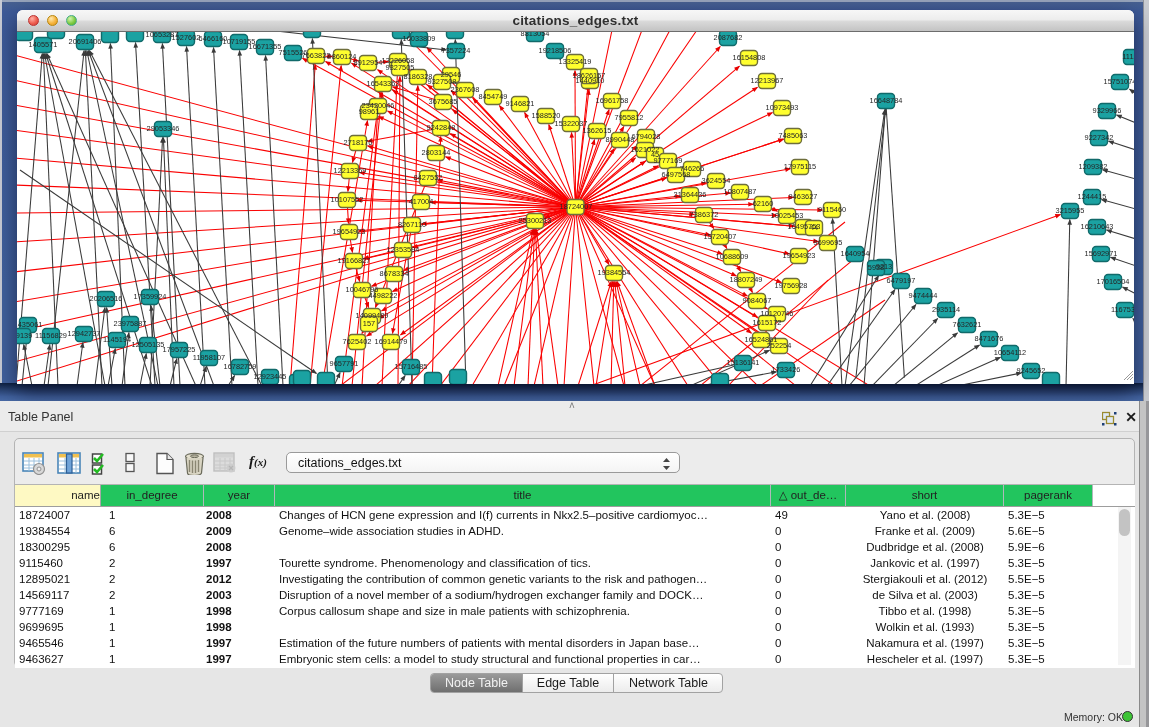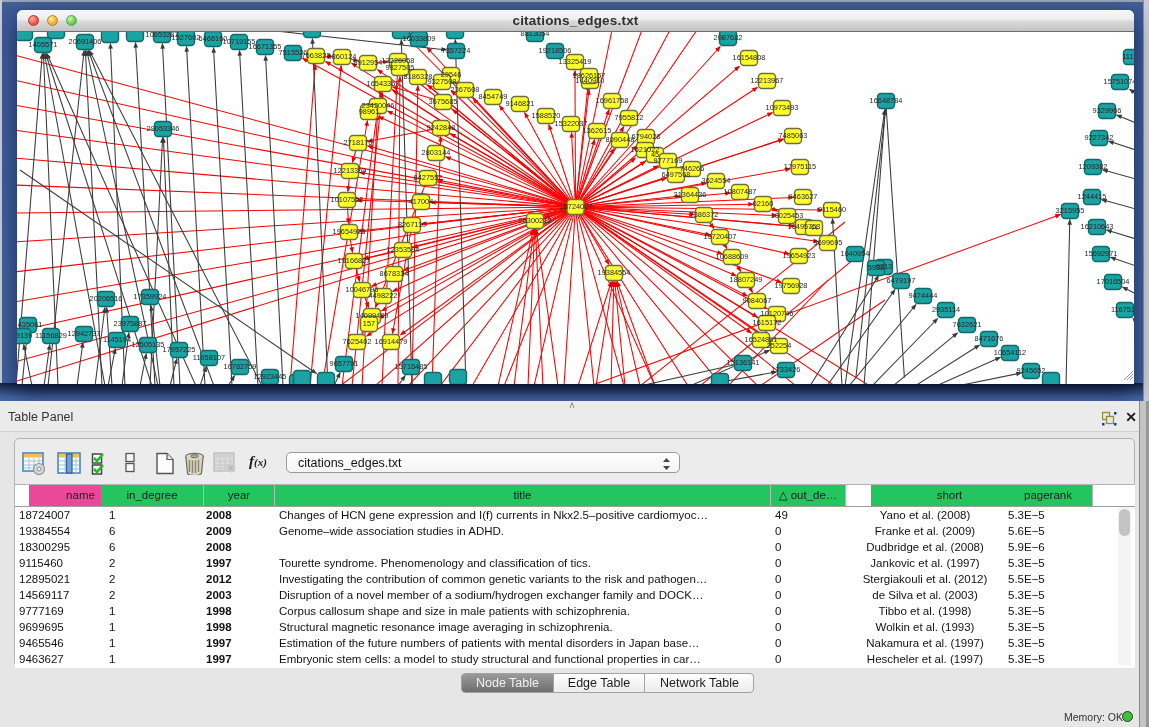--- a/index.html
+++ b/index.html
@@ -32,36 +32,36 @@
 #grip { position:absolute; left:569px; top:-1px; color:#777; font-size:10px; }
 #pfloat { position:absolute; right:32px; top:10px; width:15px; height:15px; }
 #pclose { position:absolute; right:12px; top:8px; font-size:14px; font-weight:bold; color:#1a1a1a; }
 #card { position:absolute; left:14px; top:37px; width:1121px; height:229px; background:#ececec; border:1px solid #b4b4b4; border-radius:5px; }
 .icon { position:absolute; top:13px; }
 #dd { position:absolute; left:271px; top:13px; width:394px; height:21px; background:linear-gradient(180deg,#ffffff,#f4f4f4); border:1px solid #9a9a9a; border-radius:5px; }
 #dd .txt { position:absolute; left:11px; top:3px; font-size:12.5px; color:#111; }
 #tbl { position:absolute; left:0px; top:45px; width:1120px; height:184px; background:#fff; border-top:1px solid #b4b4b4; }
 #thead { position:absolute; left:0; top:0; width:1120px; height:22px; background:#fff; border-bottom:1px solid #9d9d9d; font-size:11.5px; color:#222; }
 #thead div { position:absolute; top:0; height:21px; line-height:21px; text-align:center; border-right:1px solid #b0b8bb; background:#22c55e; overflow:hidden; }
-#thead .h0 { left:14px; width:86px; background:#ec4899; border-right:1px solid #a8a8a8; text-indent:18px; }
+#thead .h0 { left:0; width:86px; background:#fef9c3; border-right:1px solid #a8a8a8; text-indent:18px;text-align:right; }
 #thead .h1 { left:86px; width:103px; }
 #thead .h2 { left:189px; width:71px; }
 #thead .h3 { left:260px; width:496px; }
 #thead .h4 { left:756px; width:75px; }
-#thead .h5 { left:856px; width:158px; }
+#thead .h5 { left:831px; width:158px; }
 #thead .h6 { left:989px; width:89px; }
 #tbody { position:absolute; left:0; top:22px; width:1120px; }
 .tr { position:relative; height:16px; font-size:11.5px; color:#111; white-space:nowrap; }
 .tr div { position:absolute; top:0; height:16px; line-height:16px; overflow:hidden; }
 .c0 { left:4px; width:82px; } .c1 { left:94px; width:95px; } .c2 { left:191px; width:69px;font-weight:bold; }
 .c3 { left:264px; width:492px; } .c4 { left:760px; width:71px; }
 .c5 { left:831px; width:158px; text-align:center; } .c6 { left:993px; width:85px; }
 #sbar { position:absolute; right:3px; top:68px; width:13px; height:158px; background:#f4f4f4; }
 #sthumb { position:absolute; right:4px; top:70px; width:11px; height:27px; background:#c3c3c3; border-radius:6px; }
-#tabs { position:absolute; left:430px; top:272px; width:293px; height:20px; border:1px solid #a2a2a2; border-radius:4px; background:linear-gradient(180deg,#ffffff,#ececec); font-size:12.5px; color:#1a1a1a;margin-left:31px; }
+#tabs { position:absolute; left:430px; top:272px; width:293px; height:20px; border:1px solid #a2a2a2; border-radius:4px; background:linear-gradient(180deg,#ffffff,#ececec); font-size:12.5px; color:#1a1a1a; }
 #tabs div { position:absolute; top:0; height:18px; line-height:18px; text-align:center; }
 #tabs .s0 { left:0; width:91px; background:linear-gradient(180deg,#9a9a9a,#6f6f6f); color:#f2f2f2; border-radius:3px 0 0 3px; }
 #tabs .s1 { left:91px; width:91px; border-left:1px solid #a2a2a2; }
 #tabs .s2 { left:182px; width:110px; border-left:1px solid #a2a2a2; }
 #status { position:absolute; left:1064px; top:310px; font-size:10.5px; color:#333; }
 #mem { position:absolute; left:1122px; top:310px; width:11px; height:11px; border-radius:50%; background:#3cc435; border:1.5px solid #333; }
 #pright { position:absolute; right:0; top:0; width:10px; height:326px; background:#c4c4c4; border-left:1px solid #8a8a8a; }
 #pright2 { position:absolute; right:0; top:0; width:3px; height:326px; background:#97979a; }
 </style></head>
 <body>
@@ -732,21 +732,20 @@
             <div class="c2">1998</div>
             <div class="c3">Corpus callosum shape and size in male patients with schizophrenia.</div>
             <div class="c4">0</div>
             <div class="c5">Tibbo et al. (1998)</div>
             <div class="c6">5.3E−5</div>
           </div>
           <div class="tr">
             <div class="c0">9699695</div>
             <div class="c1">1</div>
             <div class="c2">1998</div>
-            <div class="c3">Structural magnetic resonance image averaging in schizophrenia.</div>
             <div class="c4">0</div>
             <div class="c5">Wolkin et al. (1993)</div>
             <div class="c6">5.3E−5</div>
           </div>
           <div class="tr">
             <div class="c0">9465546</div>
             <div class="c1">1</div>
             <div class="c2">1997</div>
             <div class="c3">Estimation of the future numbers of patients with mental disorders in Japan base…</div>
             <div class="c4">0</div>

